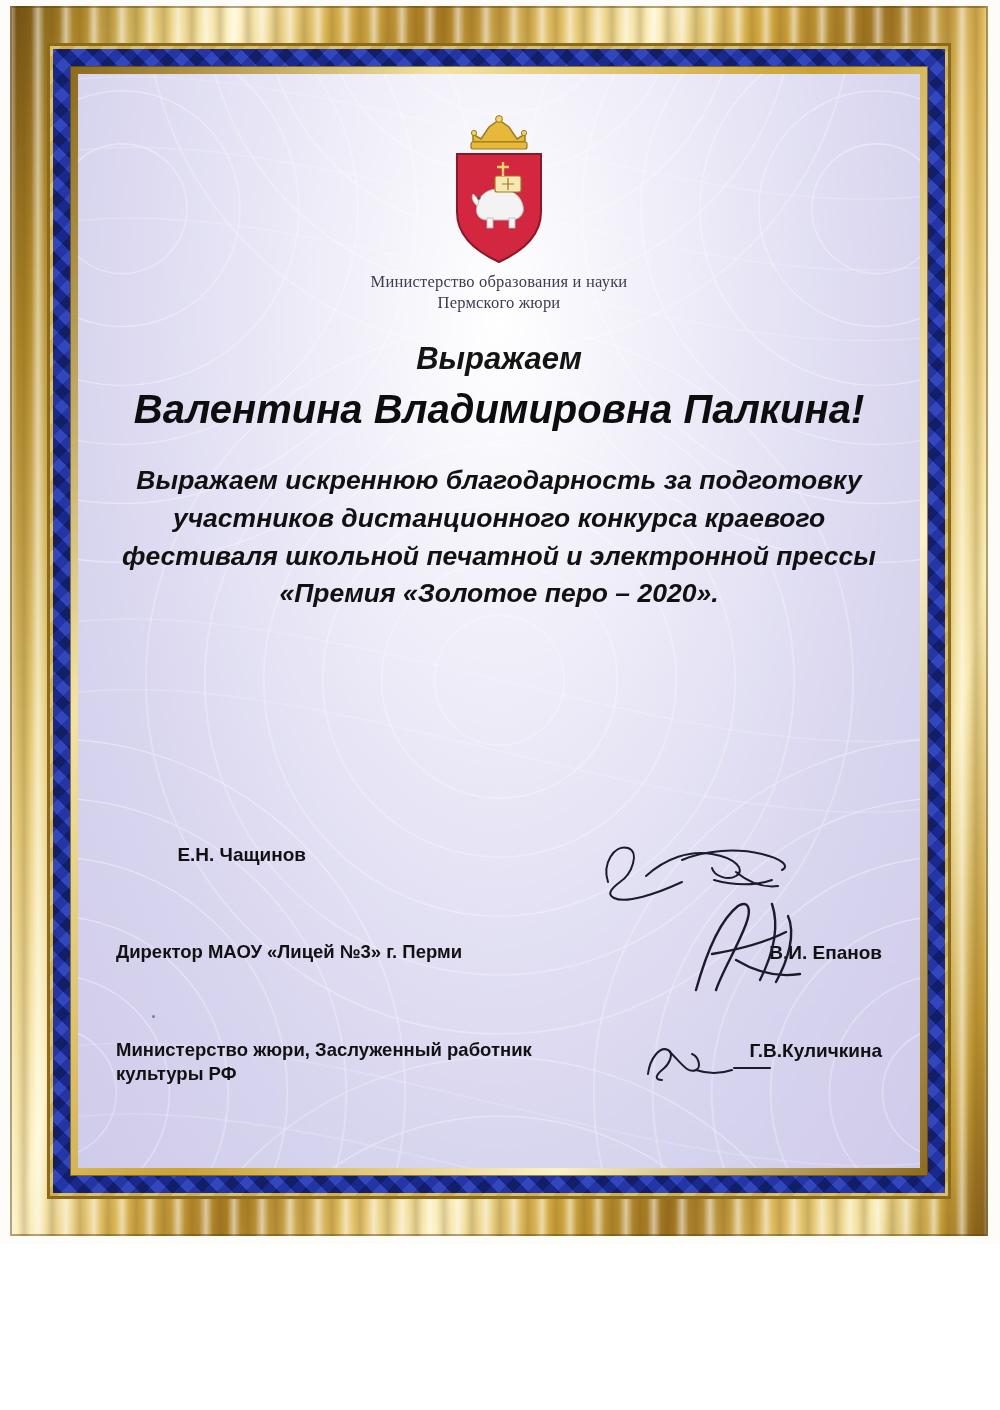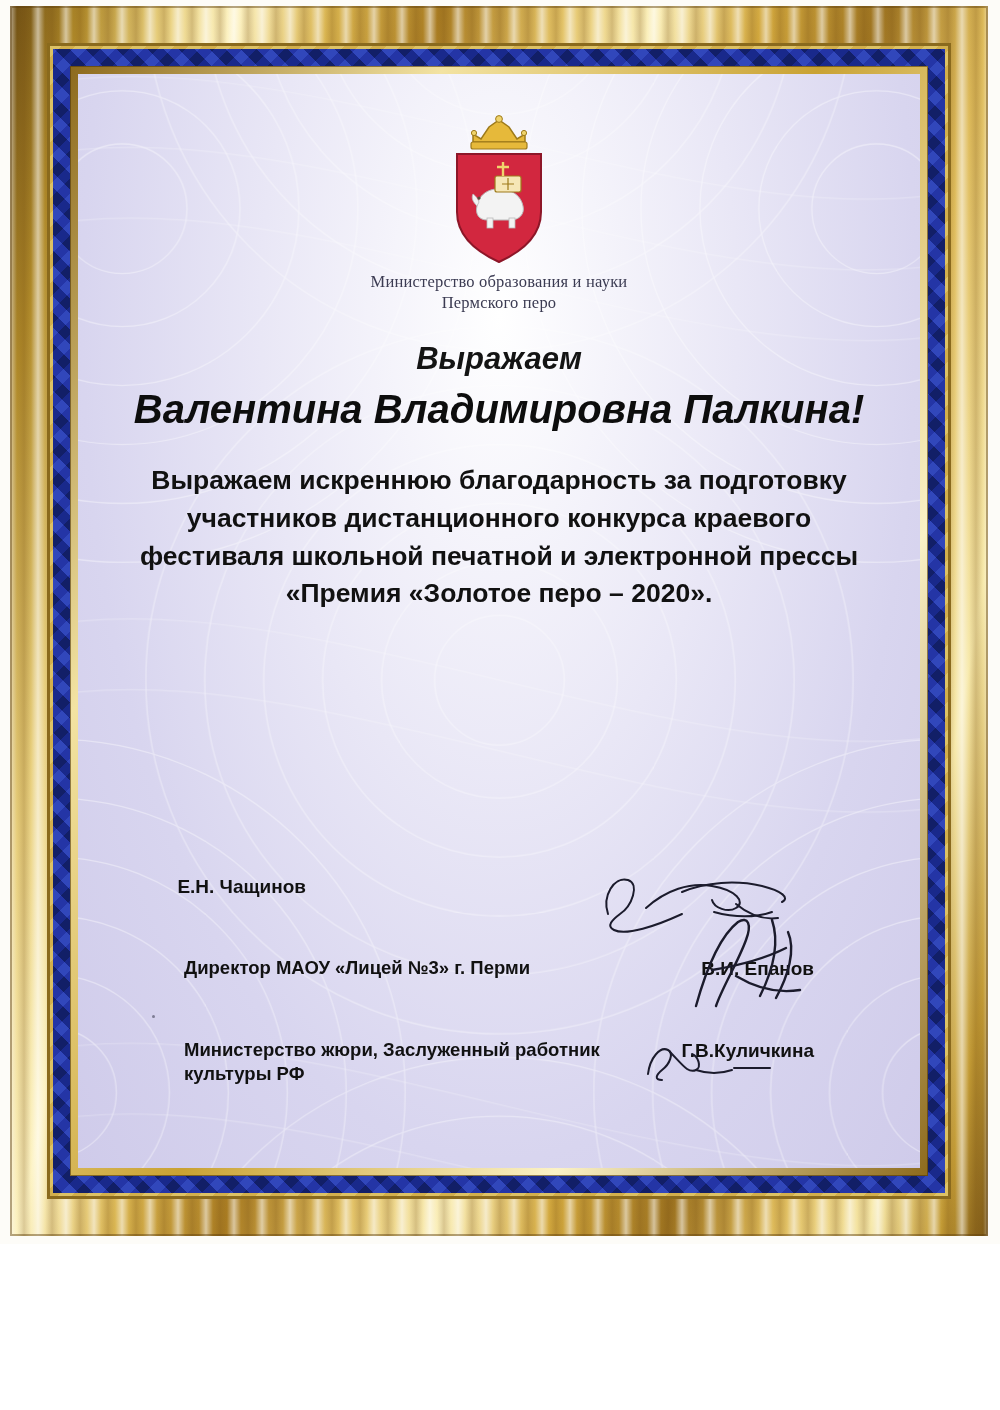--- a/index.html
+++ b/index.html
@@ -146,20 +146,21 @@
     font-style: italic;
     color: #0d0d0d;
     white-space: nowrap;
   }
 
   
   .body-block {
     margin-top: 30px;
     font-size: 26.5px;
     font-weight: bold;
+    font-style: italic;
     color: #111111;
     line-height: 1.42;
   }
   .body-block p { margin: 0; }
   .body-block p + p { margin-top: 22px; }
 
   
   .signatures {
     position: absolute;
     left: 38px;
@@ -167,21 +168,21 @@
     bottom: 74px;
     text-align: left;
   }
   .sig-row {
     position: relative;
     display: flex;
     align-items: flex-start;
     justify-content: space-between;
     min-height: 56px;
   }
-  .sig-row + .sig-row { margin-top: 26px; justify-content: center; }
+  .sig-row + .sig-row { margin-top: 42px; }
   .sig-title {
     font-size: 18.5px;
     font-weight: bold;
     color: #111;
     line-height: 1.3;
     width: 440px;
     flex: 0 0 auto;
   }
   .sig-name {
     font-size: 19px;
@@ -275,21 +276,21 @@
           <rect x="66" y="104" width="6" height="10" fill="#f3f3f3" stroke="#b9b9b9" stroke-width="0.8"></rect>
 
           <rect x="52" y="62" width="26" height="16" rx="2" fill="#f6e7b6" stroke="#9d7a1a" stroke-width="1.2"></rect>
           <path d="M65 64 L65 76 M59 70 L71 70" stroke="#9d7a1a" stroke-width="1.2"></path>
 
           <path d="M60 48 L60 62 M54 53 L66 53" stroke="#f0d46c" stroke-width="2.4"></path>
         </svg>
 
         <div class="ministry-line">
           <div>Министерство образования и науки</div>
-          <div>Пермского перо</div>
+          <div>Пермского жюри</div>
         </div>
       </div>
 
 
       <div class="salutation">Выражаем</div>
       <div class="recipient">Валентина Владимировна Палкина!</div>
 
       <div class="body-block">
         <p>Выражаем искреннюю благодарность за подготовку участников дистанционного конкурса краевого фестиваля школьной печатной и электронной прессы «Премия «Золотое перо – 2020».</p>
       </div>

